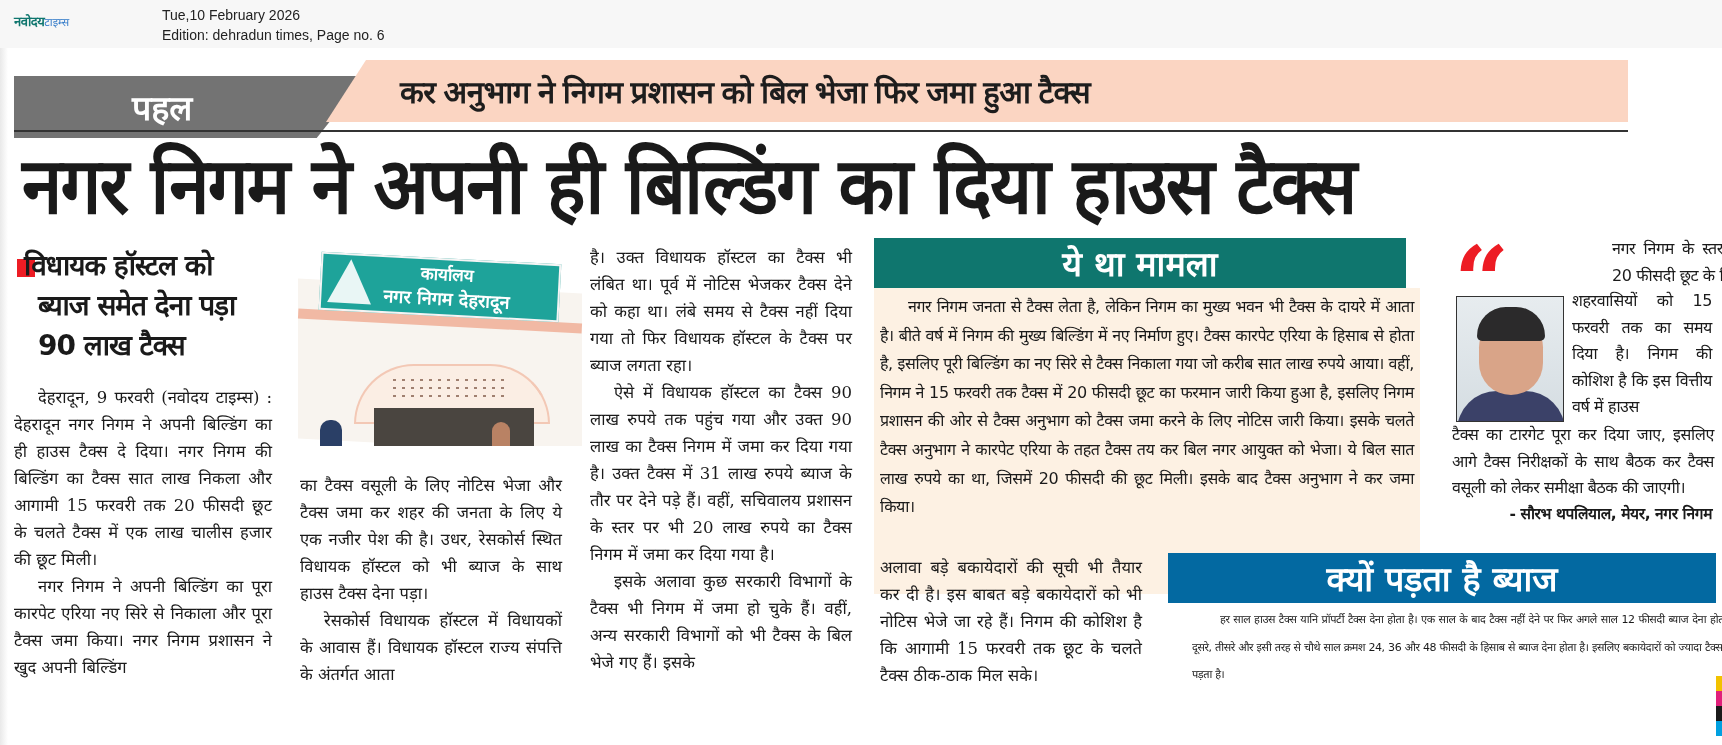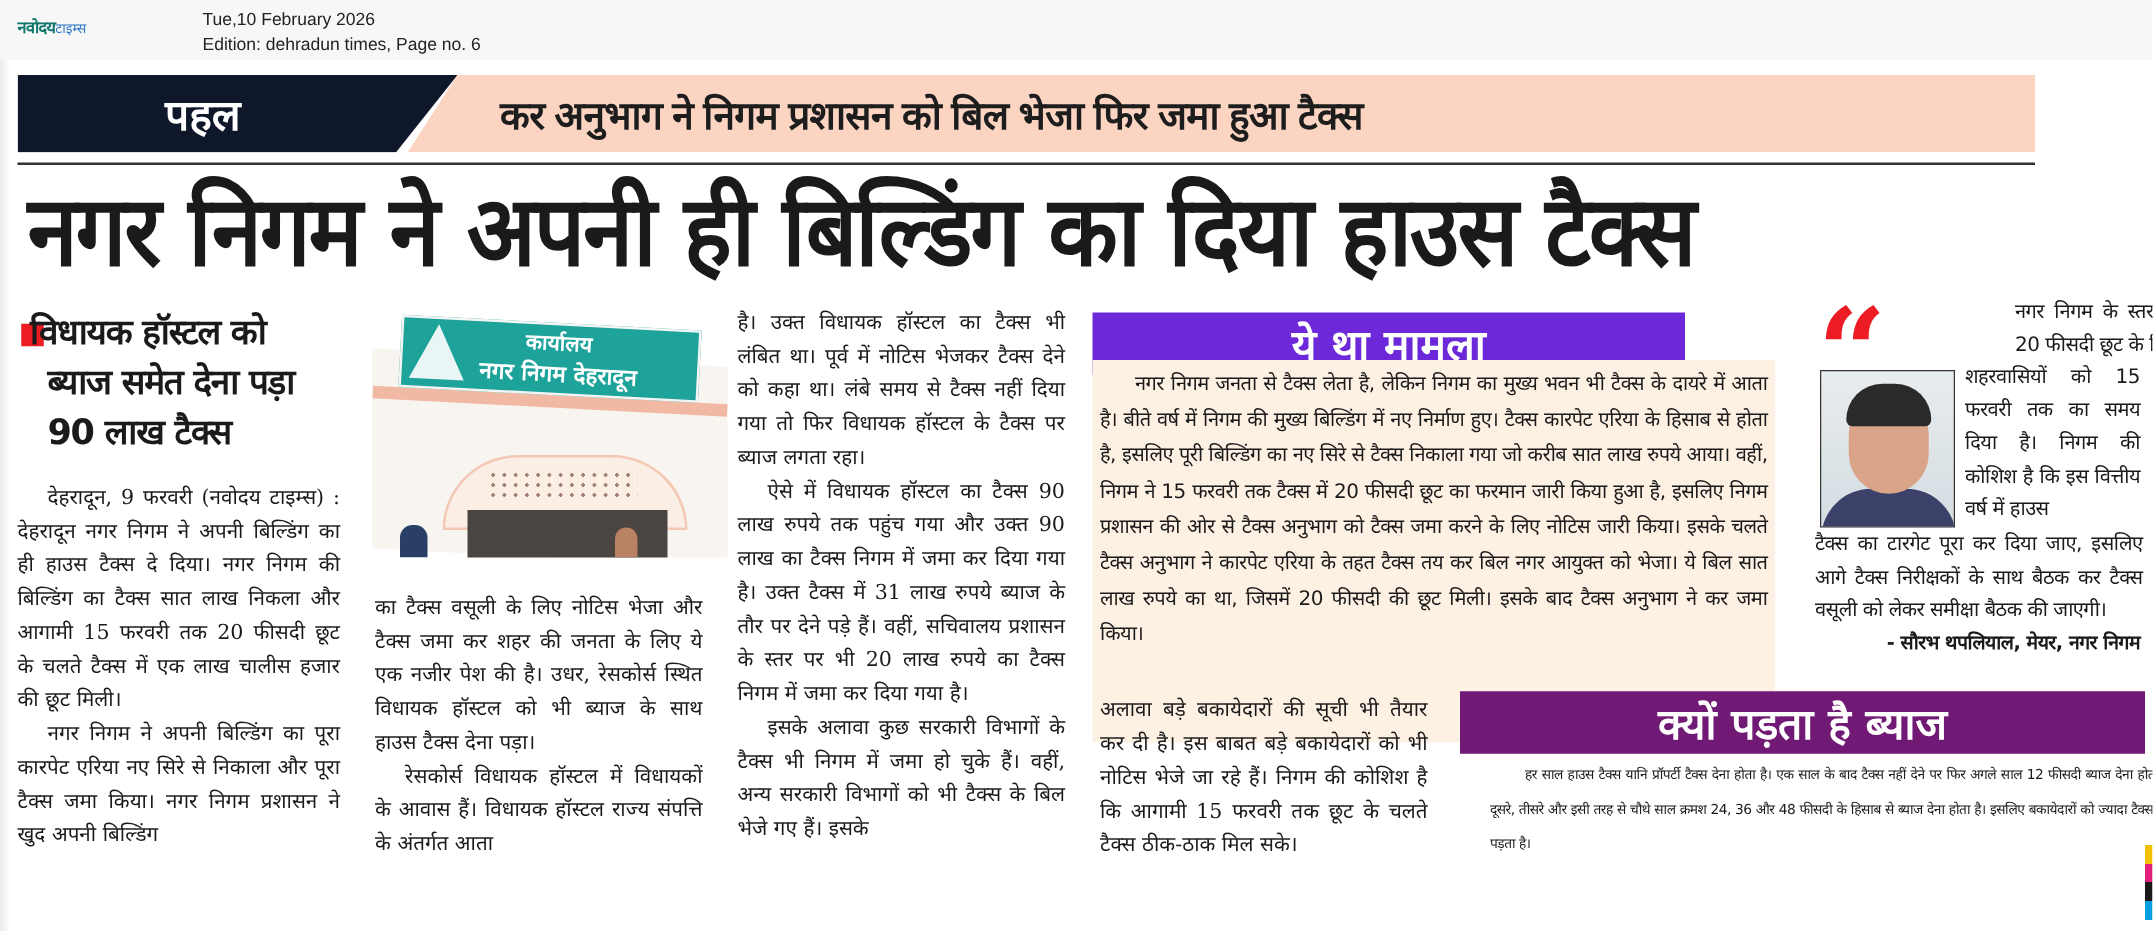--- a/index.html
+++ b/index.html
@@ -12,21 +12,21 @@
   .logo .l1 { color: #0f766e; font-family: Liberation Mono, monospace; font-weight: bold; font-size: 13px; letter-spacing: -0.5px; }
   .logo .l2 { color: #2f78c8; font-family: "DejaVu Sans", sans-serif; font-size: 11px; margin-left: 0; }
   .meta { position: absolute; left: 162px; top: 5px; font-family: "Liberation Sans", sans-serif; font-size: 14px; line-height: 20px; color: #222; }
 
   
   .page { position: absolute; left: 0; top: 48px; width: 1722px; height: 697px; background: #ffffff; }
   .page-shadow-left { position: absolute; left: 0; top: 0; width: 8px; height: 697px; background: linear-gradient(to right, #e9e9e9, #ffffff); }
 
   
   .kicker { position: absolute; left: 14px; top: 12px; width: 1614px; height: 62px; }
-  .kicker-red { position: absolute; left: 0; top: 0; width: 352px; height: 62px; background: #0f172a;
+  .kicker-red { position: absolute; left: 0; top: 16px; width: 352px; height: 62px; background: #737373;
                 clip-path: polygon(0 0, 100% 0, 86% 100%, 0 100%); }
   .kicker-red span { position: absolute; left: 118px; top: 8px; color: #fff; font-weight: bold; font-size: 34px; font-family: "DejaVu Sans", sans-serif; }
   .kicker-pink { position: absolute; left: 312px; top: 0; width: 1302px; height: 62px; background: #fbd5c2;
                  clip-path: polygon(40px 0, 100% 0, 100% 100%, 0 100%); }
   .kicker-pink span { position: absolute; left: 74px; top: 10px; color: #1d1d1d; font-size: 31px; font-weight: bold; font-family: Liberation Sans, sans-serif; letter-spacing: -0.5px; }
 
   .rule { position: absolute; left: 14px; top: 82px; width: 1614px; height: 2px; background: #333; }
 
   .headline { position: absolute; left: 22px; top: 88px; width: 1700px; height: 100px; font-size: 78px; font-weight: bold; color: #1a1a1a;
               font-family: "DejaVu Sans", sans-serif; letter-spacing: -2px; line-height: 100px; white-space: nowrap; transform: scaleX(0.93); transform-origin: left center; }
@@ -54,21 +54,21 @@
   .photo .board .b1 { position: absolute; left: 98px; top: 2px; color: #fff; font-weight: bold; font-size: 17px; font-family: "DejaVu Sans", sans-serif; }
   .photo .board .b2 { position: absolute; left: 62px; top: 26px; color: #fff; font-weight: bold; font-size: 18px; font-family: "DejaVu Sans", sans-serif; }
   .photo .arch { position: absolute; left: 64px; top: 118px; width: 196px; height: 60px; border-radius: 98px 98px 0 0; background: #fbeee4; border: 2px solid #f3c8b5; }
   .photo .jali { position: absolute; left: 100px; top: 130px; width: 120px; height: 24px;
                  background-image: radial-gradient(#a08070 1.4px, transparent 1.6px); background-size: 9px 8px; }
   .photo .door { position: absolute; left: 84px; top: 162px; width: 160px; height: 40px; background: #4a4540; }
   .photo .person1 { position: absolute; left: 30px; top: 174px; width: 22px; height: 26px; background: #2a3f66; border-radius: 10px 10px 0 0; }
   .photo .person2 { position: absolute; left: 202px; top: 176px; width: 18px; height: 24px; background: #b98264; border-radius: 9px 9px 0 0; }
 
   
-  .box1-head { position: absolute; left: 874px; top: 202px; width: 474px; height: 50px; background: #6d28d9; }
+  .box1-head { position: absolute; left: 874px; top: 190px; width: 532px; height: 50px; background: #0f766e; }
   .box1-head span { position: absolute; left: 0; top: 2px; width: 100%; text-align: center; color: #fff; font-size: 34px; font-weight: bold; font-family: "DejaVu Sans", sans-serif; }
   .box1-body { position: absolute; left: 874px; top: 240px; width: 546px; height: 306px; background: #fdf1e3; padding: 5px 6px 0 6px;
                font-family: "DejaVu Sans", sans-serif; font-size: 16px; line-height: 28.6px; text-align: justify; letter-spacing: -0.4px; }
   .box1-body p { text-indent: 28px; }
 
   
   .quote-mark { position: absolute; left: 1454px; top: 184px; color: #ed1c24; font-size: 96px; font-weight: bold; font-family: "DejaVu Serif", serif; line-height: 100px; }
   .mayor-photo { position: absolute; left: 1456px; top: 248px; width: 108px; height: 126px; border: 1.5px solid #333; background: linear-gradient(#e7ecef, #d5dde2); overflow: hidden; }
   .mayor-photo .hair { position: absolute; left: 20px; top: 10px; width: 68px; height: 34px; background: #2b2a2b; border-radius: 34px 34px 6px 6px; }
   .mayor-photo .face { position: absolute; left: 22px; top: 22px; width: 64px; height: 76px; background: #d9a488; border-radius: 30px 30px 34px 34px; }
@@ -76,21 +76,21 @@
   .quote-text { position: absolute; font-family: "DejaVu Sans", sans-serif; font-size: 16px; line-height: 26.6px; color: #1a1a1a; text-align: justify; letter-spacing: -0.4px; }
   .qt1 { left: 1612px; top: 188px; width: 186px; }
   .qt2 { left: 1572px; top: 240px; width: 140px; }
   .qt3 { left: 1452px; top: 374px; width: 262px; }
   .qt-sign { position: absolute; left: 1490px; top: 454px; width: 222px; text-align: right; font-family: "DejaVu Sans", sans-serif; font-size: 15.5px; font-weight: bold; letter-spacing: -0.4px; }
 
   
   .col5 { left: 880px; top: 506px; width: 262px; }
 
   
-  .box2-head { position: absolute; left: 1168px; top: 505px; width: 548px; height: 50px; background: #701a75; }
+  .box2-head { position: absolute; left: 1168px; top: 505px; width: 548px; height: 50px; background: #0369a1; }
   .box2-head span { position: absolute; left: 0; top: 2px; width: 100%; text-align: center; color: #fff; font-size: 34px; font-weight: bold; font-family: "DejaVu Sans", sans-serif; }
   .box2-body { position: absolute; left: 1192px; top: 558px; width: 548px; font-family: "DejaVu Sans", sans-serif; font-size: 11px; line-height: 27.5px; text-align: justify; letter-spacing: -0.4px; }
   .box2-body p { text-indent: 28px; }
 
   .color-strip { position: absolute; left: 1716px; top: 628px; width: 6px; height: 60px;
                  background: linear-gradient(#f2c200 0 25%, #e0207a 25% 50%, #1a1a1a 50% 75%, #00a0e0 75% 100%); }
 </style>
 </head>
 <body>
 

